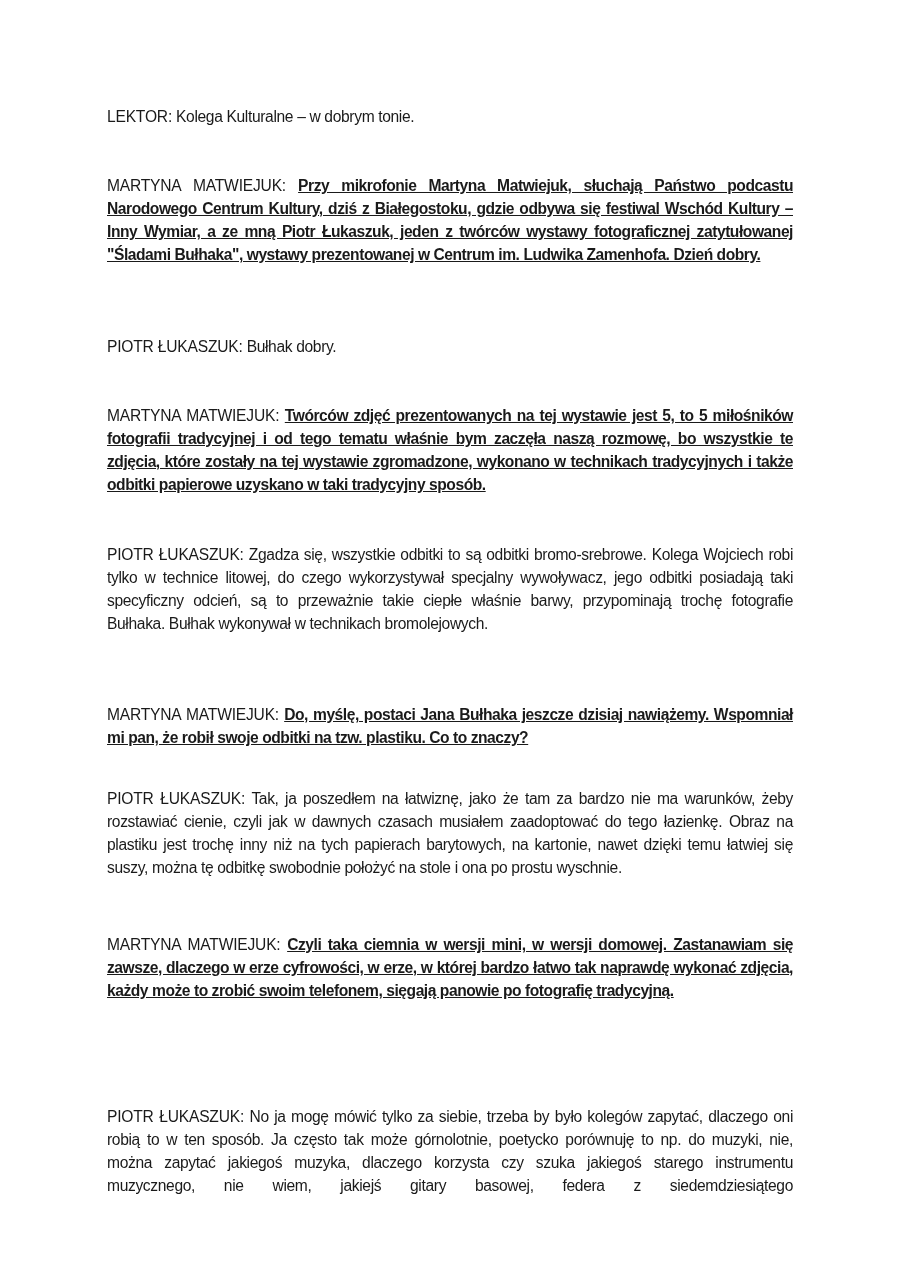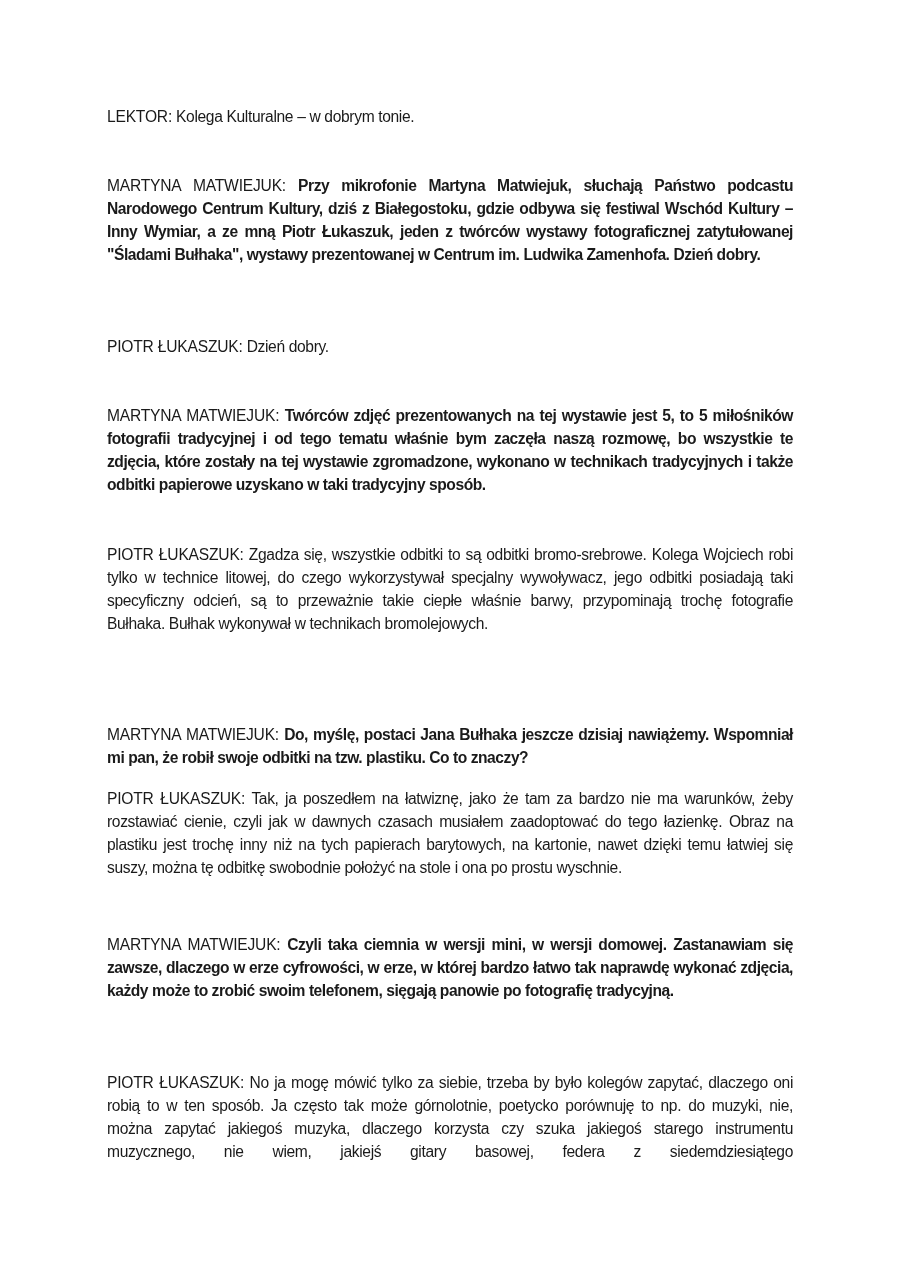--- a/index.html
+++ b/index.html
@@ -4,49 +4,49 @@
   <style>
     html, body { margin: 0; padding: 0; background: #ffffff; }
     body { width: 900px; height: 1273px; position: relative; overflow: hidden; }
     .page {
       position: absolute; left: 107px; top: 105px; width: 686px;
       font-family: "Liberation Sans", "DejaVu Sans", sans-serif;
       font-size: 15.6px; line-height: 23px; color: #1a1a1a;
       letter-spacing: -0.35px;
     }
     .para { position: absolute; left: 0; width: 686px; margin: 0; text-align: justify; }
-    .para.last-justify { text-align-last: justify; }
+    .para.last-justify { text-align-last: justify; margin-top: 34px; }
     .speaker { font-weight: normal; letter-spacing: -0.2px; }
-    .bold { font-weight: bold; letter-spacing: -0.45px; }
+    .bold { font-weight: bold; letter-spacing: -0.45px; text-decoration: underline; }
   </style>
 </head>
 <body>
 
 <div class="page">
   <p class="para" style="top:0px">
     <span class="speaker">LEKTOR:</span>
     <span>Kolega Kulturalne – w dobrym tonie.</span>
   </p>
   <p class="para" style="top:69px">
     <span class="speaker">MARTYNA MATWIEJUK:</span>
     <span class="bold">Przy mikrofonie Martyna Matwiejuk, słuchają Państwo podcastu Narodowego Centrum Kultury, dziś z Białegostoku, gdzie odbywa się festiwal Wschód Kultury – Inny Wymiar, a ze mną Piotr Łukaszuk, jeden z twórców wystawy fotograficznej zatytułowanej "Śladami Bułhaka", wystawy prezentowanej w Centrum im. Ludwika Zamenhofa. Dzień dobry.</span>
   </p>
   <p class="para" style="top:230px">
     <span class="speaker">PIOTR ŁUKASZUK:</span>
-    <span>Dzień dobry.</span>
+    <span>Bułhak dobry.</span>
   </p>
   <p class="para" style="top:299px">
     <span class="speaker">MARTYNA MATWIEJUK:</span>
     <span class="bold">Twórców zdjęć prezentowanych na tej wystawie jest 5, to 5 miłośników fotografii tradycyjnej i od tego tematu właśnie bym zaczęła naszą rozmowę, bo wszystkie te zdjęcia, które zostały na tej wystawie zgromadzone, wykonano w technikach tradycyjnych i także odbitki papierowe uzyskano w taki tradycyjny sposób.</span>
   </p>
   <p class="para" style="top:438px">
     <span class="speaker">PIOTR ŁUKASZUK:</span>
     <span>Zgadza się, wszystkie odbitki to są odbitki bromo-srebrowe. Kolega Wojciech robi tylko w technice litowej, do czego wykorzystywał specjalny wywoływacz, jego odbitki posiadają taki specyficzny odcień, są to przeważnie takie ciepłe właśnie barwy, przypominają trochę fotografie Bułhaka. Bułhak wykonywał w technikach bromolejowych.</span>
   </p>
-  <p class="para" style="top:618px">
+  <p class="para" style="top:598px">
     <span class="speaker">MARTYNA MATWIEJUK:</span>
     <span class="bold">Do, myślę, postaci Jana Bułhaka jeszcze dzisiaj nawiążemy. Wspomniał mi pan, że robił swoje odbitki na tzw. plastiku. Co to znaczy?</span>
   </p>
   <p class="para" style="top:682px">
     <span class="speaker">PIOTR ŁUKASZUK:</span>
     <span>Tak, ja poszedłem na łatwiznę, jako że tam za bardzo nie ma warunków, żeby rozstawiać cienie, czyli jak w dawnych czasach musiałem zaadoptować do tego łazienkę. Obraz na plastiku jest trochę inny niż na tych papierach barytowych, na kartonie, nawet dzięki temu łatwiej się suszy, można tę odbitkę swobodnie położyć na stole i ona po prostu wyschnie.</span>
   </p>
   <p class="para" style="top:828px">
     <span class="speaker">MARTYNA MATWIEJUK:</span>
     <span class="bold">Czyli taka ciemnia w wersji mini, w wersji domowej. Zastanawiam się zawsze, dlaczego w erze cyfrowości, w erze, w której bardzo łatwo tak naprawdę wykonać zdjęcia, każdy może to zrobić swoim telefonem, sięgają panowie po fotografię tradycyjną.</span>

